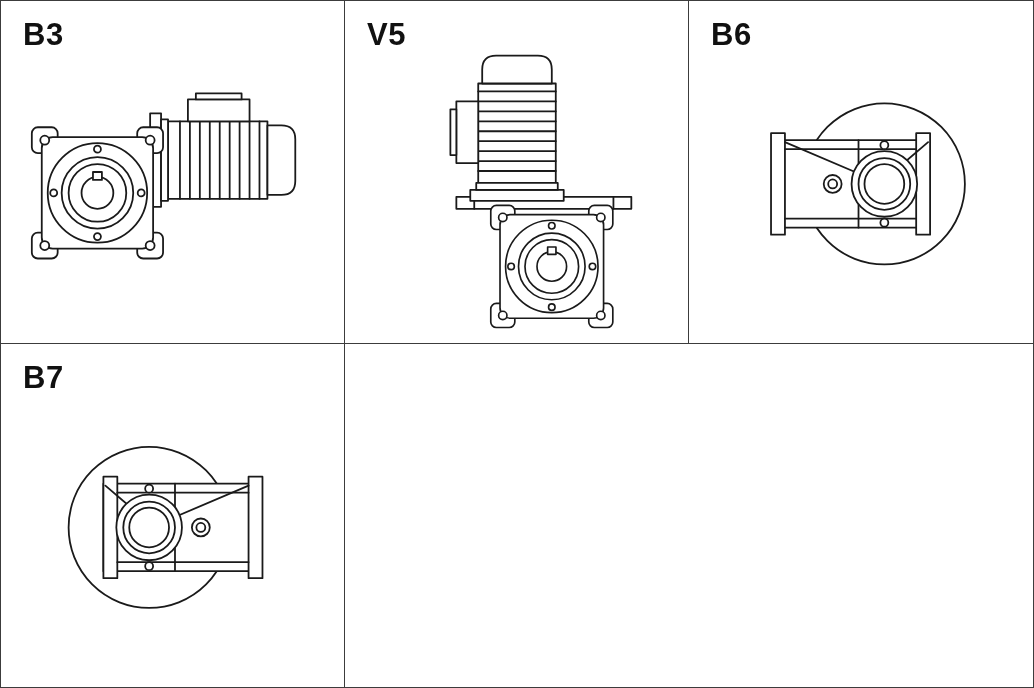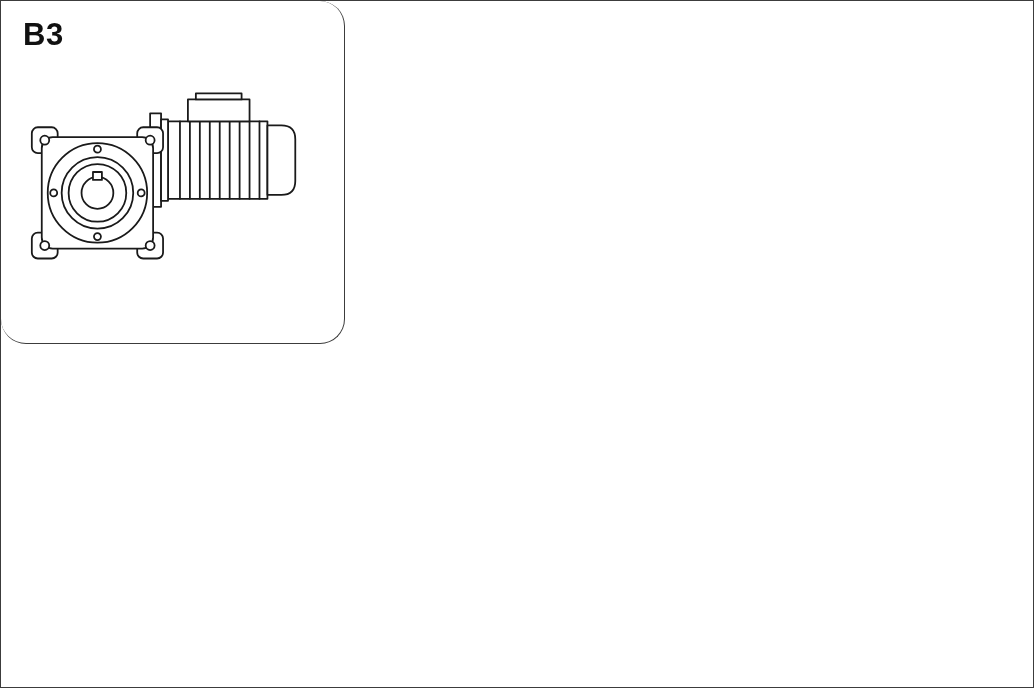--- a/index.html
+++ b/index.html
@@ -18,21 +18,20 @@
     display: grid;
     grid-template-columns: 1fr 1fr 1fr;
     grid-template-rows: 1fr 1fr;
   }
   .cell {
     position: relative;
     box-sizing: border-box;
     border-right: 1px solid #3c3c3c;
     border-bottom: 1px solid #3c3c3c;
     overflow: hidden;
-    border-radius: 25px;
   }
   .cell:nth-child(3n) { border-right: none; }
   .cell:nth-child(n+4) { border-bottom: none; }
   .cell-label {
     position: absolute;
     top: 16px;
     left: 22px;
     font-size: 31px;
     font-weight: 700;
     color: #111111;
@@ -129,17 +128,39 @@
 
   <div class="cell">
     <div class="cell-label">B3</div>
     <svg class="drawing" viewBox="0 0 345 344">
       <use href="#motor-side" transform="translate(150,160)"></use>
       <use href="#gearbox-front" transform="translate(97,193)"></use>
     </svg>
   </div>
 
 
+  <div class="cell">
+    <div class="cell-label">V5</div>
+    <svg class="drawing" viewBox="0 0 345 344">
+      <use href="#mount-plate" transform="translate(200,203)"></use>
+      <use href="#motor-side" transform="translate(173,201) rotate(-90)"></use>
+      <use href="#gearbox-front" transform="translate(208,267) scale(0.93)"></use>
+    </svg>
+  </div>
 
+  <div class="cell">
+    <div class="cell-label">B6</div>
+    <svg class="drawing" viewBox="0 0 345 344">
+      <use href="#gear-top" transform="translate(196,184)"></use>
+    </svg>
+  </div>
 
+  <div class="cell">
+    <div class="cell-label">B7</div>
+    <svg class="drawing" viewBox="0 0 345 344">
+      <g transform="translate(345,0) scale(-1,1)">
+        <use href="#gear-top" transform="translate(196,184)"></use>
+      </g>
+    </svg>
+  </div>
 
 
 </div>
 
 </body></html>

